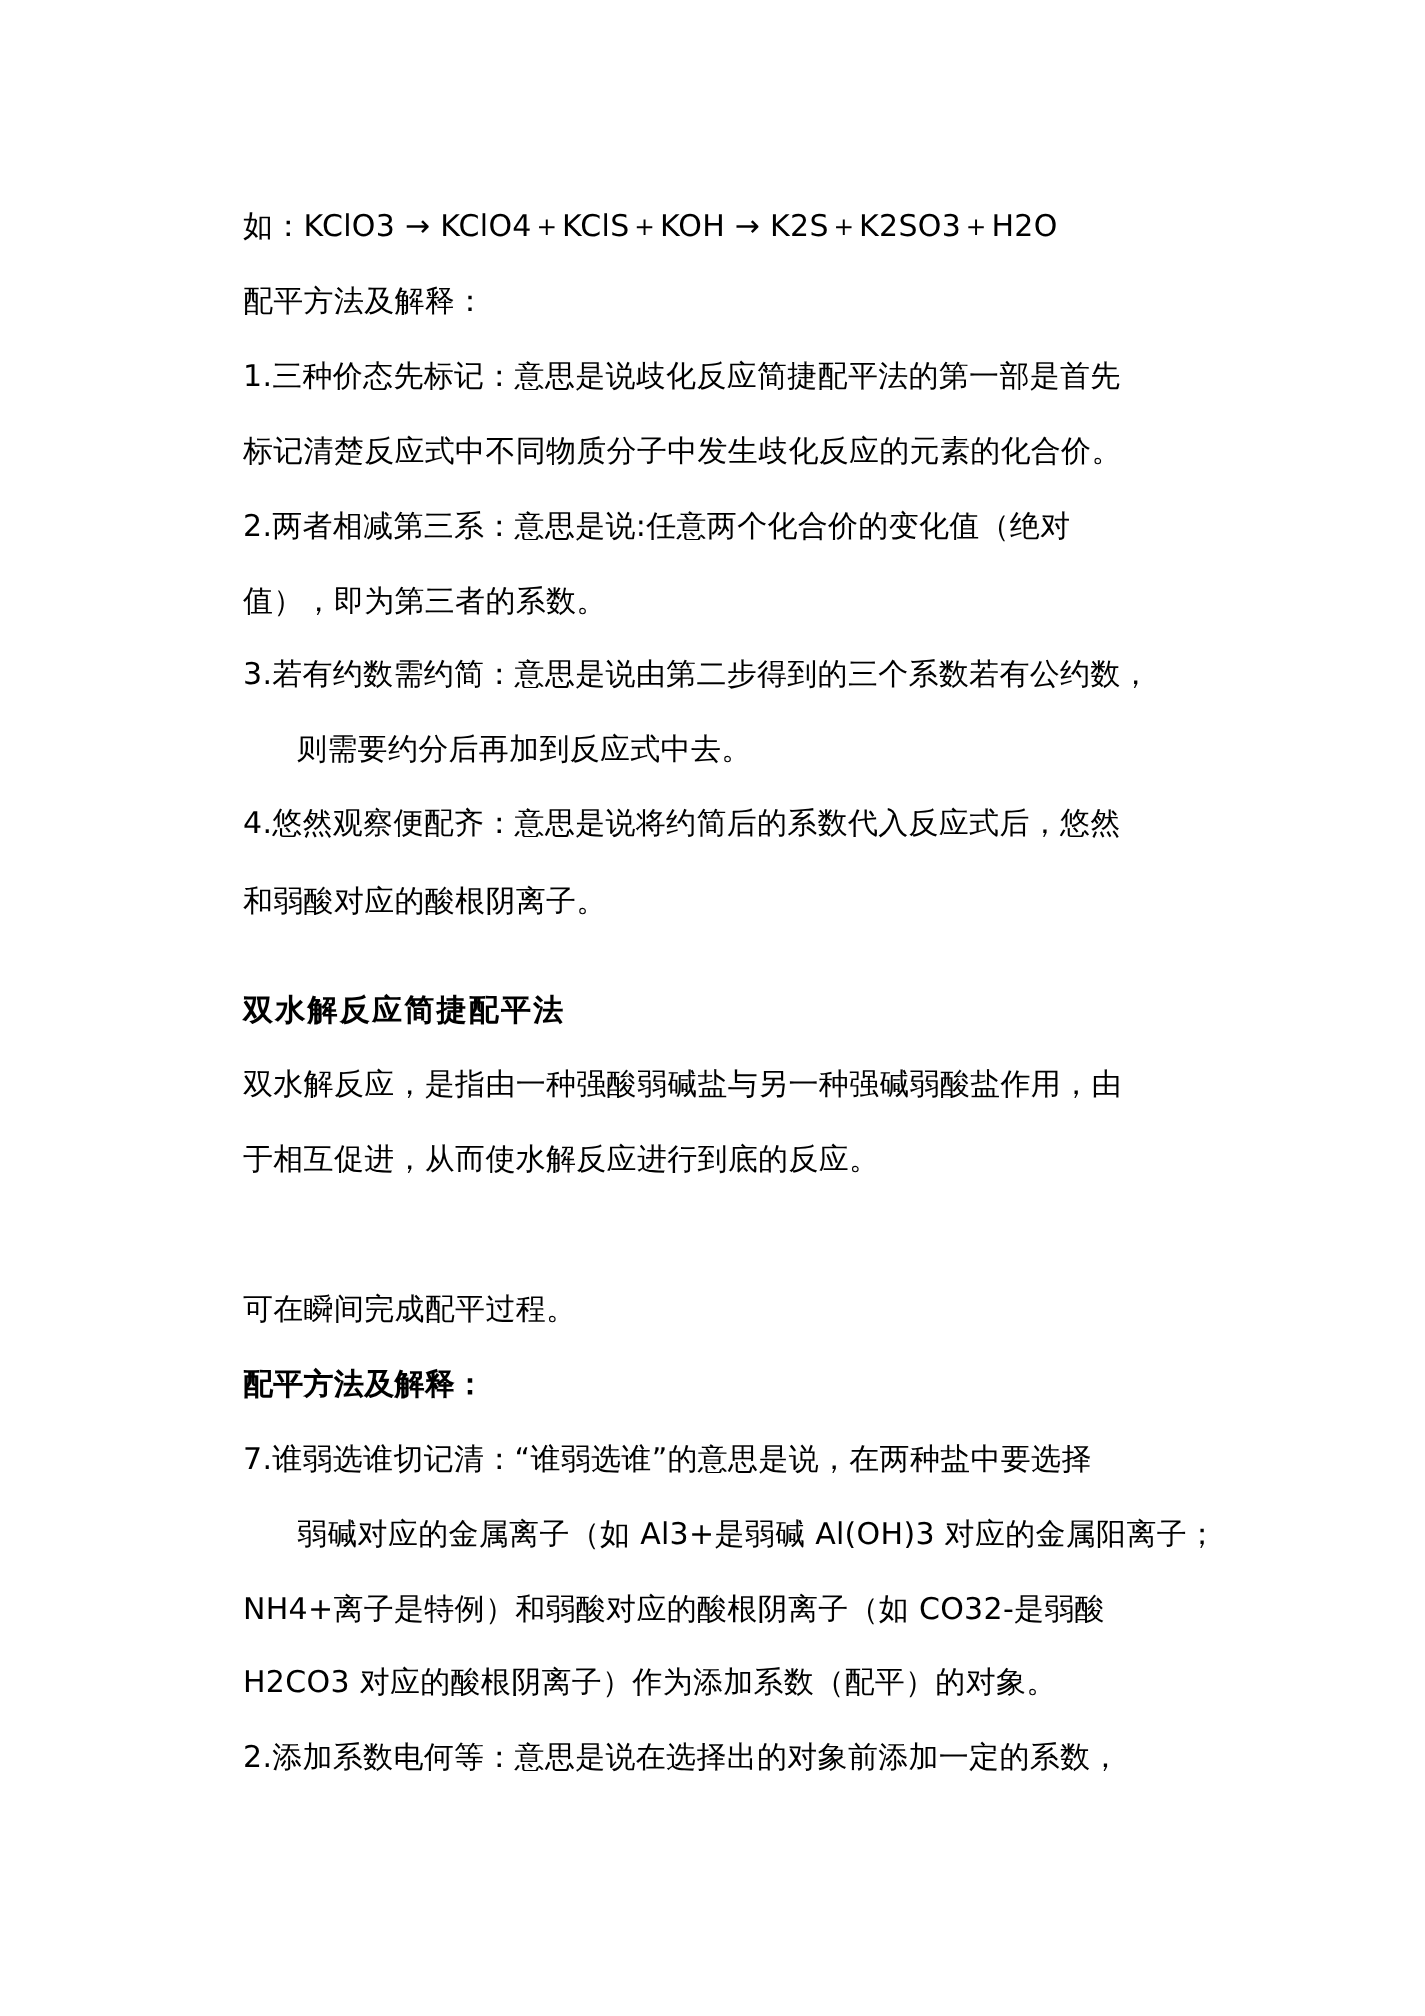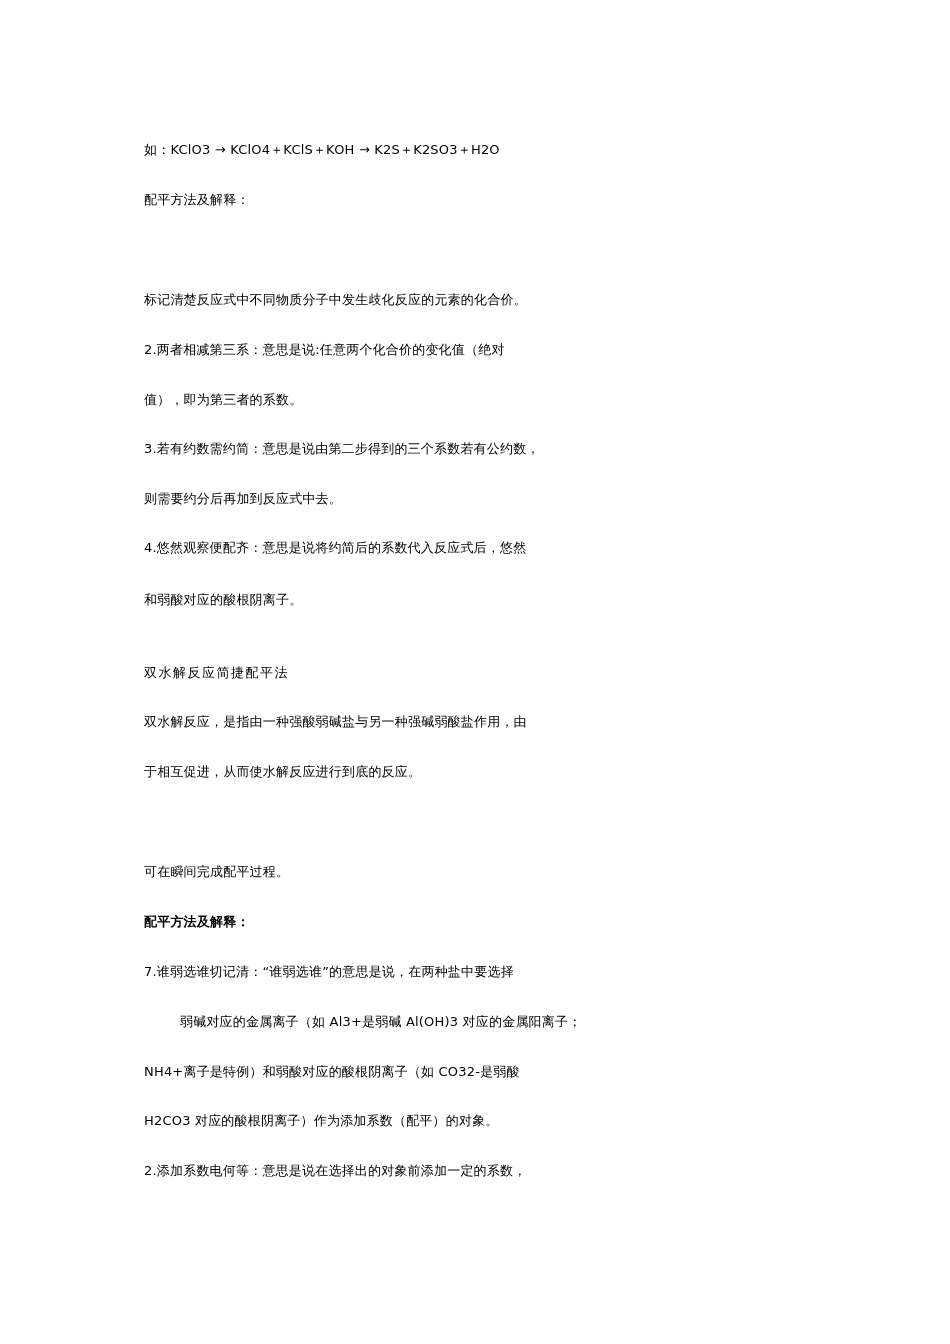--- a/index.html
+++ b/index.html
@@ -18,47 +18,48 @@
     .page {
       position: absolute;
       left: 0;
       top: 0;
       width: 950px;
       height: 1344px;
       background: #ffffff;
     }
     .line {
       position: absolute;
-      left: 144px;
+      left: 162px;
       white-space: nowrap;
-      font-size: 13px;
+      font-size: 20px;
       line-height: 26px;
       letter-spacing: 0.2px;
     }
     .heading {
-      font-weight: normal;
+      font-weight: bold;
       letter-spacing: 1.5px;
     }
     .bold {
       font-weight: bold;
     }
   </style>
 </head>
 <body>
 
 <div class="page">
 
   <div class="line" style="top:137px;">如：KClO3 → KClO4＋KClS＋KOH → K2S＋K2SO3＋H2O</div>
   <div class="line" style="top:187px;">配平方法及解释：</div>
 
+  <div class="line" style="top:237px;">1.三种价态先标记：意思是说歧化反应简捷配平法的第一部是首先</div>
   <div class="line" style="top:287px;">标记清楚反应式中不同物质分子中发生歧化反应的元素的化合价。</div>
   <div class="line" style="top:337px;">2.两者相减第三系：意思是说:任意两个化合价的变化值（绝对</div>
   <div class="line" style="top:387px;">值），即为第三者的系数。</div>
   <div class="line" style="top:436px;">3.若有约数需约简：意思是说由第二步得到的三个系数若有公约数，</div>
-  <div class="line" style="top:486px;">则需要约分后再加到反应式中去。</div>
+  <div class="line" style="top:486px;margin-left:36px;">则需要约分后再加到反应式中去。</div>
   <div class="line" style="top:535px;">4.悠然观察便配齐：意思是说将约简后的系数代入反应式后，悠然</div>
   <div class="line" style="top:587px;">和弱酸对应的酸根阴离子。</div>
 
   <div class="line heading" style="top:660px;">双水解反应简捷配平法</div>
 
   <div class="line" style="top:709px;">双水解反应，是指由一种强酸弱碱盐与另一种强碱弱酸盐作用，由</div>
   <div class="line" style="top:759px;text-align:right;">于相互促进，从而使水解反应进行到底的反应。</div>
   <div class="line" style="top:859px;">可在瞬间完成配平过程。</div>
 
   <div class="line bold" style="top:909px;">配平方法及解释：</div>

